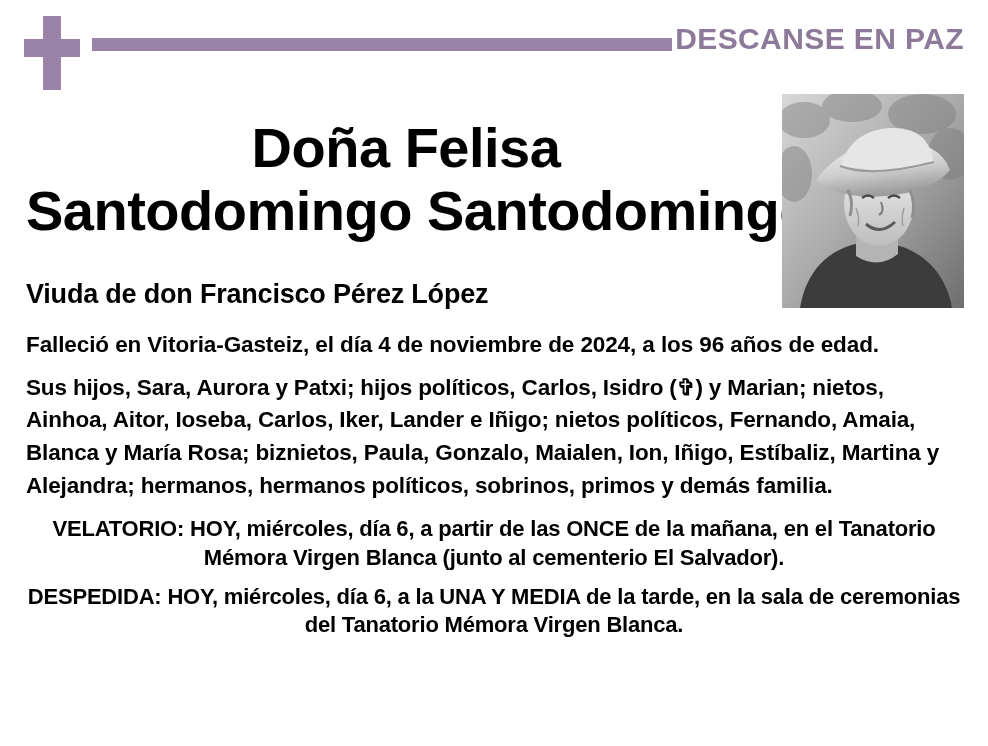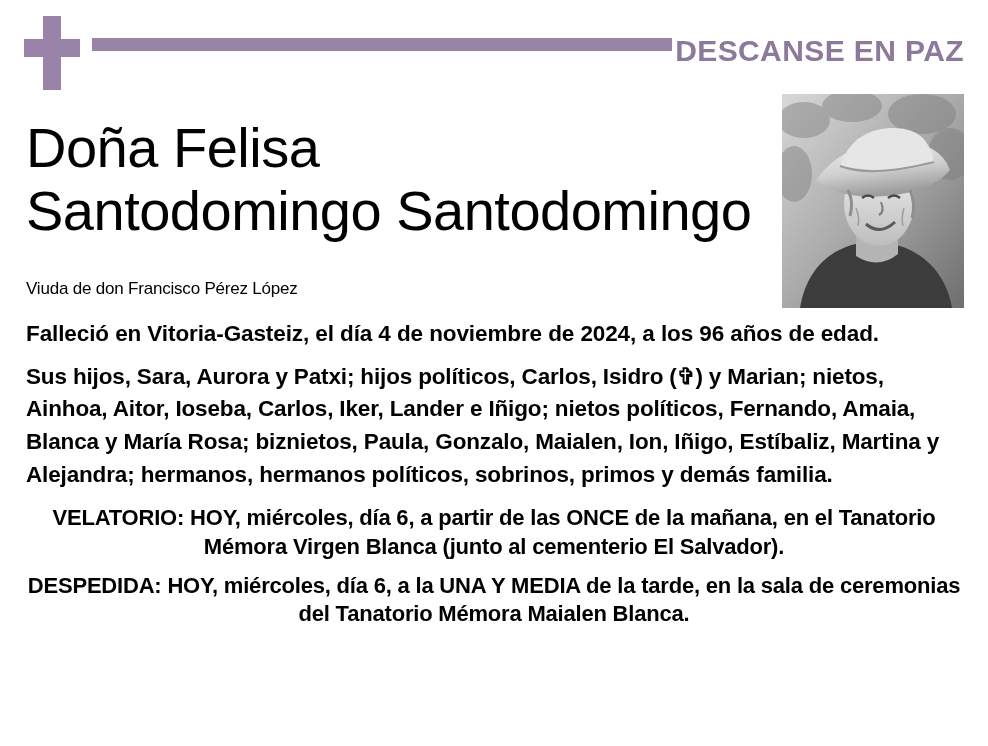--- a/index.html
+++ b/index.html
@@ -57,21 +57,21 @@
     position: absolute;
     left: 92px;
     top: 38px;
     height: 13px;
     width: 580px;
     background: #9a83a8;
   }
   .rip {
     position: absolute;
     right: 24px;
-    top: 34px;
+    top: 22px;
     font-size: 30px;
     font-weight: bold;
     letter-spacing: 0.4px;
     color: #8d7a9b;
     font-family: "Liberation Sans", sans-serif;
   }
 
   
   .portrait {
     position: absolute;
@@ -87,34 +87,35 @@
   }
 
   
   .content {
     padding: 6px 26px 0 26px;
     box-sizing: border-box;
   }
   .name {
     font-size: 56px;
     line-height: 1.13;
-    font-weight: normal;
+    font-weight: bold;
     letter-spacing: -0.5px;
     margin: 0;
     padding-top: 18px;
     max-width: 760px;
     font-family: "Liberation Sans", sans-serif;
+    text-align: center;
   }
   .name .line {
     display: block;
     white-space: nowrap;
   }
   .spouse {
-    font-size: 17px;
-    font-weight: normal;
+    font-size: 27px;
+    font-weight: bold;
     margin-top: 36px;
     letter-spacing: -0.2px;
   }
   .death {
     font-size: 22.5px;
     margin-top: 22px;
     letter-spacing: -0.1px;
     font-weight: bold;
   }
   .family {
@@ -210,15 +211,15 @@
       <span class="line">Santodomingo Santodomingo</span>
     </h1>
 
     <div class="spouse">Viuda de don Francisco Pérez López</div>
 
     <div class="death">Falleció en Vitoria-Gasteiz, el día 4 de noviembre de 2024, a los 96 años de edad.</div>
 
     <div class="family">Sus hijos, Sara, Aurora y Patxi; hijos políticos, Carlos, Isidro (✞) y Marian; nietos, Ainhoa, Aitor, Ioseba, Carlos, Iker, Lander e Iñigo; nietos políticos, Fernando, Amaia, Blanca y María Rosa; biznietos, Paula, Gonzalo, Maialen, Ion, Iñigo, Estíbaliz, Martina y Alejandra; hermanos, hermanos políticos, sobrinos, primos y demás familia.</div>
 
     <div class="notice">VELATORIO: HOY, miércoles, día 6, a partir de las ONCE de la mañana, en el Tanatorio Mémora Virgen Blanca (junto al cementerio El Salvador).</div>
-    <div class="notice tight">DESPEDIDA: HOY, miércoles, día 6, a la UNA Y MEDIA de la tarde, en la sala de ceremonias del Tanatorio Mémora Maialen Blanca.</div>
+    <div class="notice tight">DESPEDIDA: HOY, miércoles, día 6, a la UNA Y MEDIA de la tarde, en la sala de ceremonias del Tanatorio Mémora Virgen Blanca.</div>
   </div>
 </div>
 
 </body></html>

